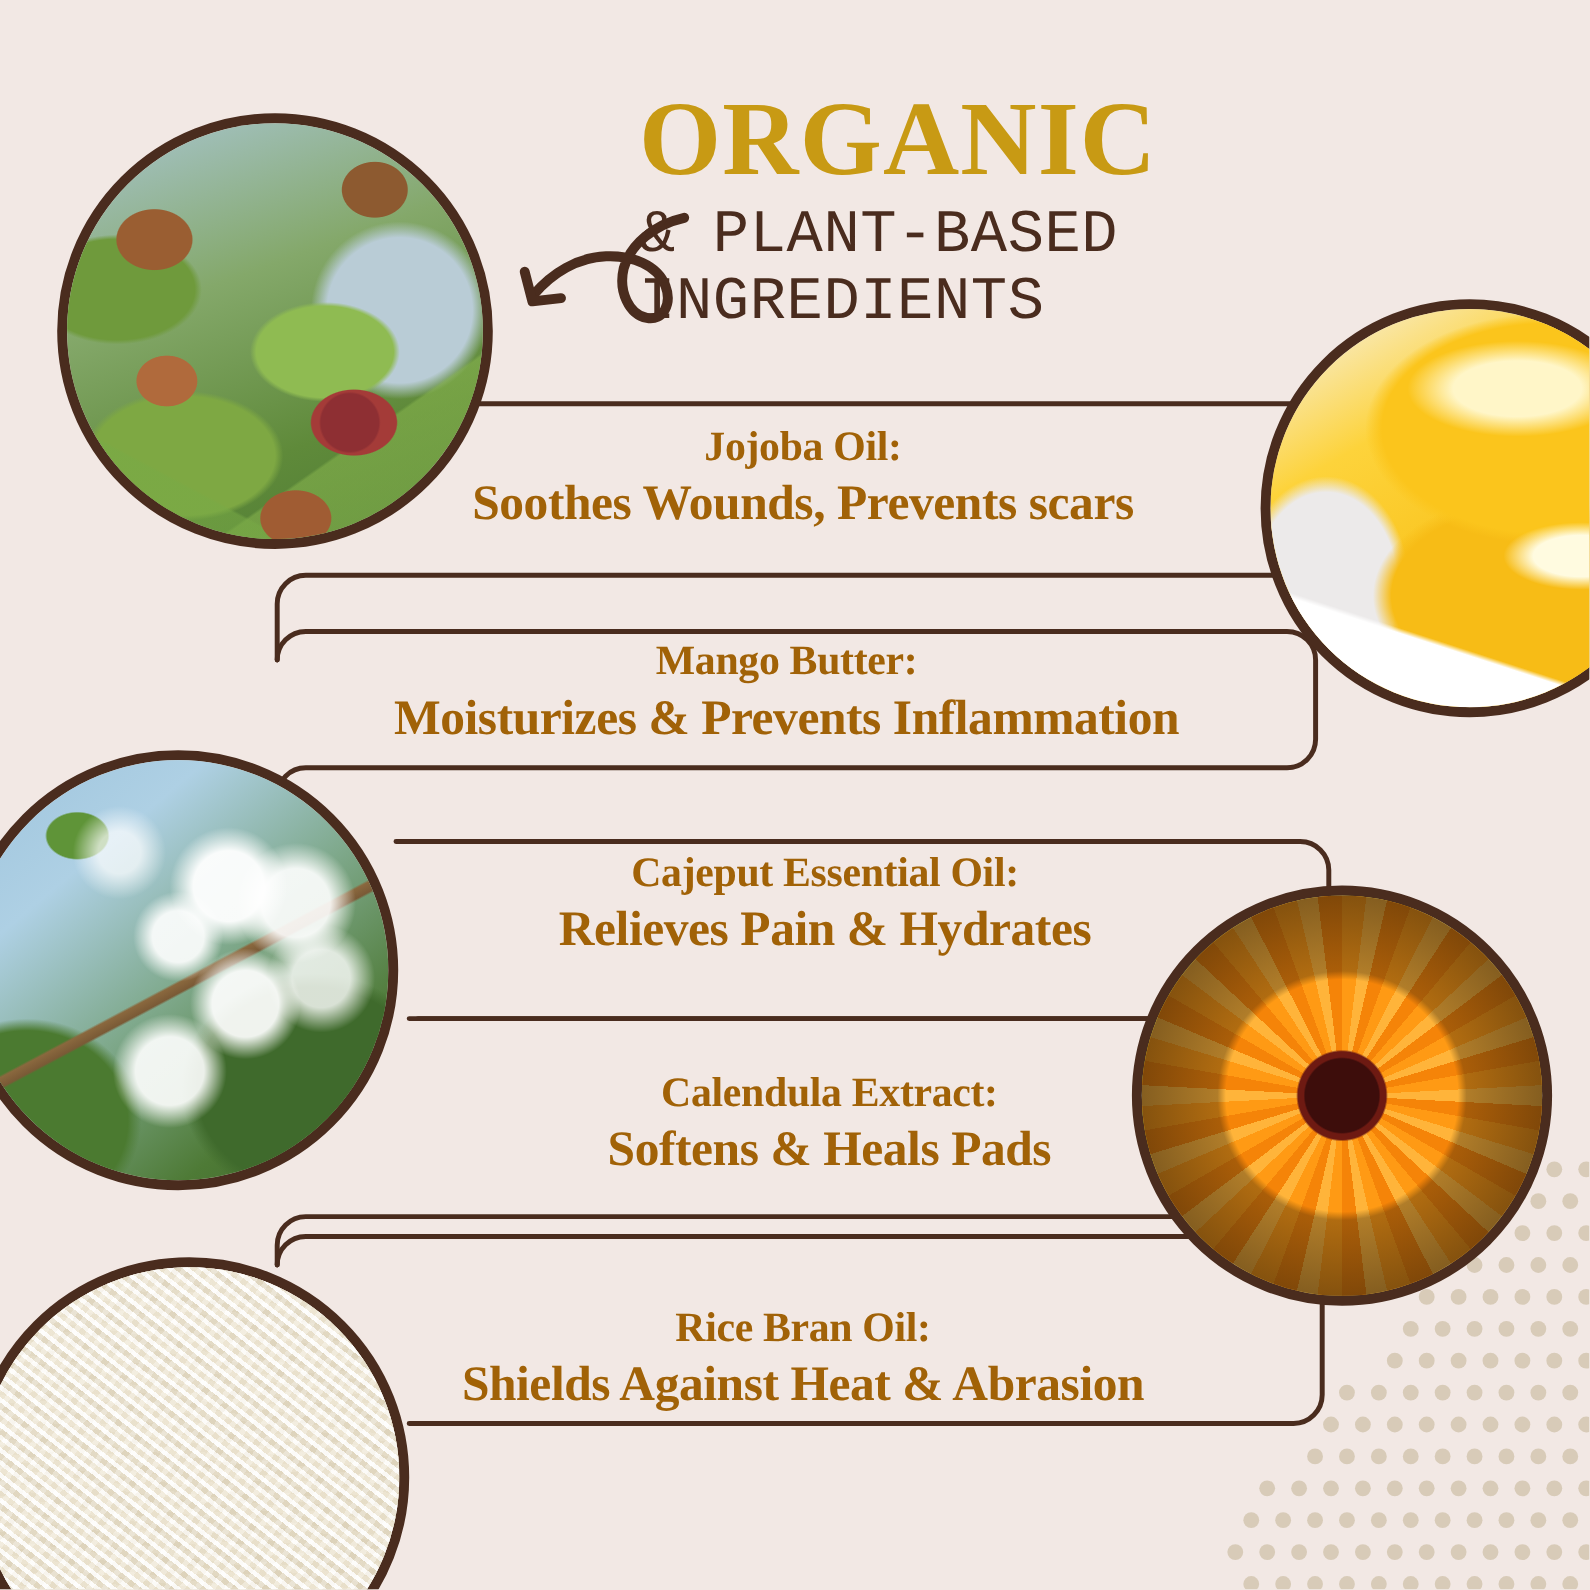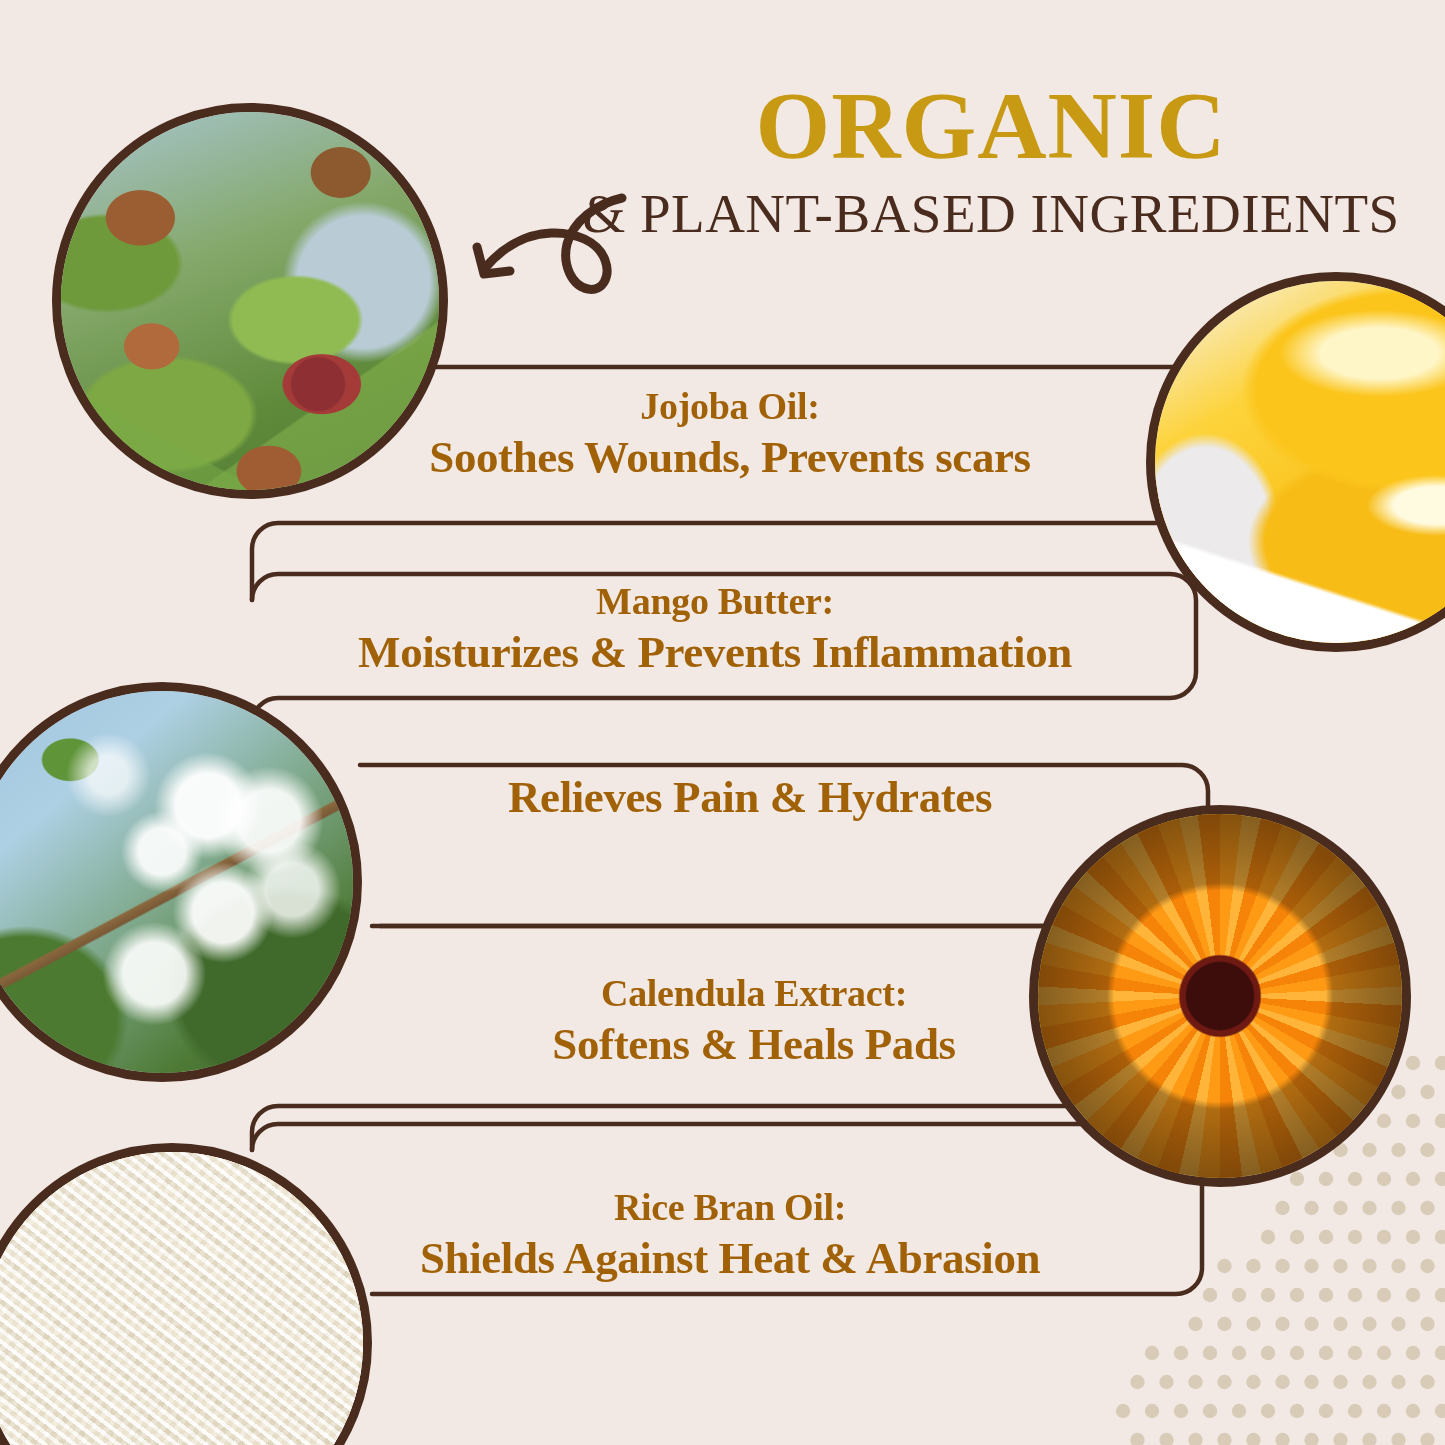--- a/index.html
+++ b/index.html
@@ -139,35 +139,35 @@
     display:block;
     font-weight:bold;
     font-size:45px;
     letter-spacing:-.4px;
   }
 
   
   #headline {
     position:absolute;
     right:44px; top:78px;
-    text-align:center;
+    text-align:left;
     width:820px;
   }
   #title-organic {
     display:block;
     font-family:"Liberation Serif", serif;
     font-weight:bold;
     font-size:96px;
     letter-spacing:1px;
     color:#C89A14;
     line-height:1;
   }
   #title-sub {
     display:block;
-    font-family:Liberation Serif, serif;
+    font-family:Liberation Mono, monospace;
     font-weight:normal;
     font-size:55px;
     letter-spacing:.5px;
     color:#4A2C1E;
     line-height:1.1;
     margin-top:10px;
   }
 
   #arrow-deco { position:absolute; left:455px; top:170px; width:210px; height:150px; }
 </style>
@@ -331,20 +331,21 @@
     <span class="ing-name">Jojoba Oil:</span>
     <span class="ing-benefit">Soothes Wounds, Prevents scars</span>
   </div>
 
   <div class="label" style="left:330px; top:580px; width:770px;">
     <span class="ing-name">Mango Butter:</span>
     <span class="ing-benefit">Moisturizes &amp; Prevents Inflammation</span>
   </div>
 
   <div class="label" style="left:420px; top:772px; width:660px;">
+    <span class="ing-name">Cajeput Essential Oil:</span>
     <span class="ing-benefit">Relieves Pain &amp; Hydrates</span>
   </div>
 
   <div class="label" style="left:424px; top:972px; width:660px;">
     <span class="ing-name">Calendula Extract:</span>
     <span class="ing-benefit">Softens &amp; Heals Pads</span>
   </div>
 
   <div class="label" style="left:370px; top:1170px; width:720px;margin-top:16px;">
     <span class="ing-name">Rice Bran Oil:</span>

